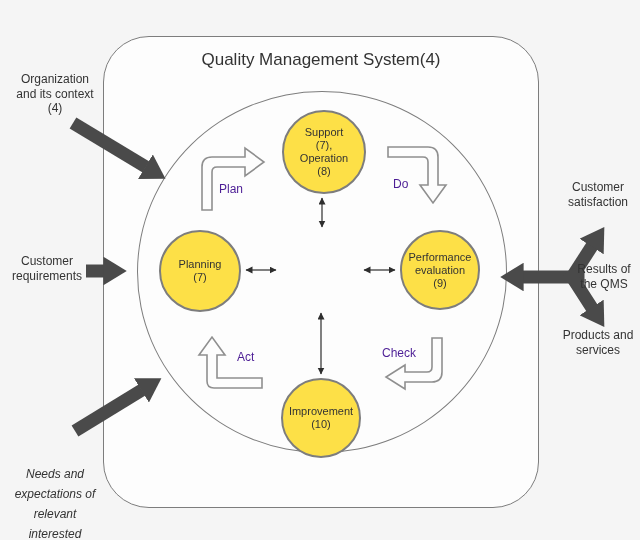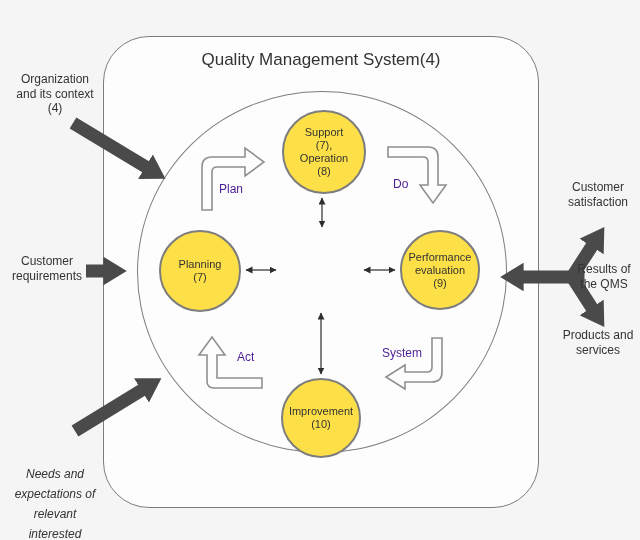--- a/index.html
+++ b/index.html
@@ -112,21 +112,21 @@
       <line x1="86" y1="271" x2="104" y2="271" marker-end="url(#thickhead)"></line>
       <line x1="75" y1="431" x2="142" y2="390" marker-end="url(#thickhead)"></line>
       <line x1="578" y1="277" x2="523" y2="277" stroke-linecap="square" marker-end="url(#thickhead)"></line>
       <line x1="572" y1="277" x2="592" y2="246" stroke-linecap="square" marker-end="url(#thickhead)"></line>
       <line x1="572" y1="277" x2="592" y2="308" stroke-linecap="square" marker-end="url(#thickhead)"></line>
     </g>
   </svg>
 
   <div class="cycle-label plan">Plan</div>
   <div class="cycle-label do">Do</div>
-  <div class="cycle-label check">System</div>
+  <div class="cycle-label check">Check</div>
   <div class="cycle-label act">Act</div>
 
   <div class="side-label org">Organization
 and its context
 (4)</div>
   <div class="side-label custreq">Customer
 requirements</div>
   <div class="side-label needs">Needs and
 expectations of
 relevant

